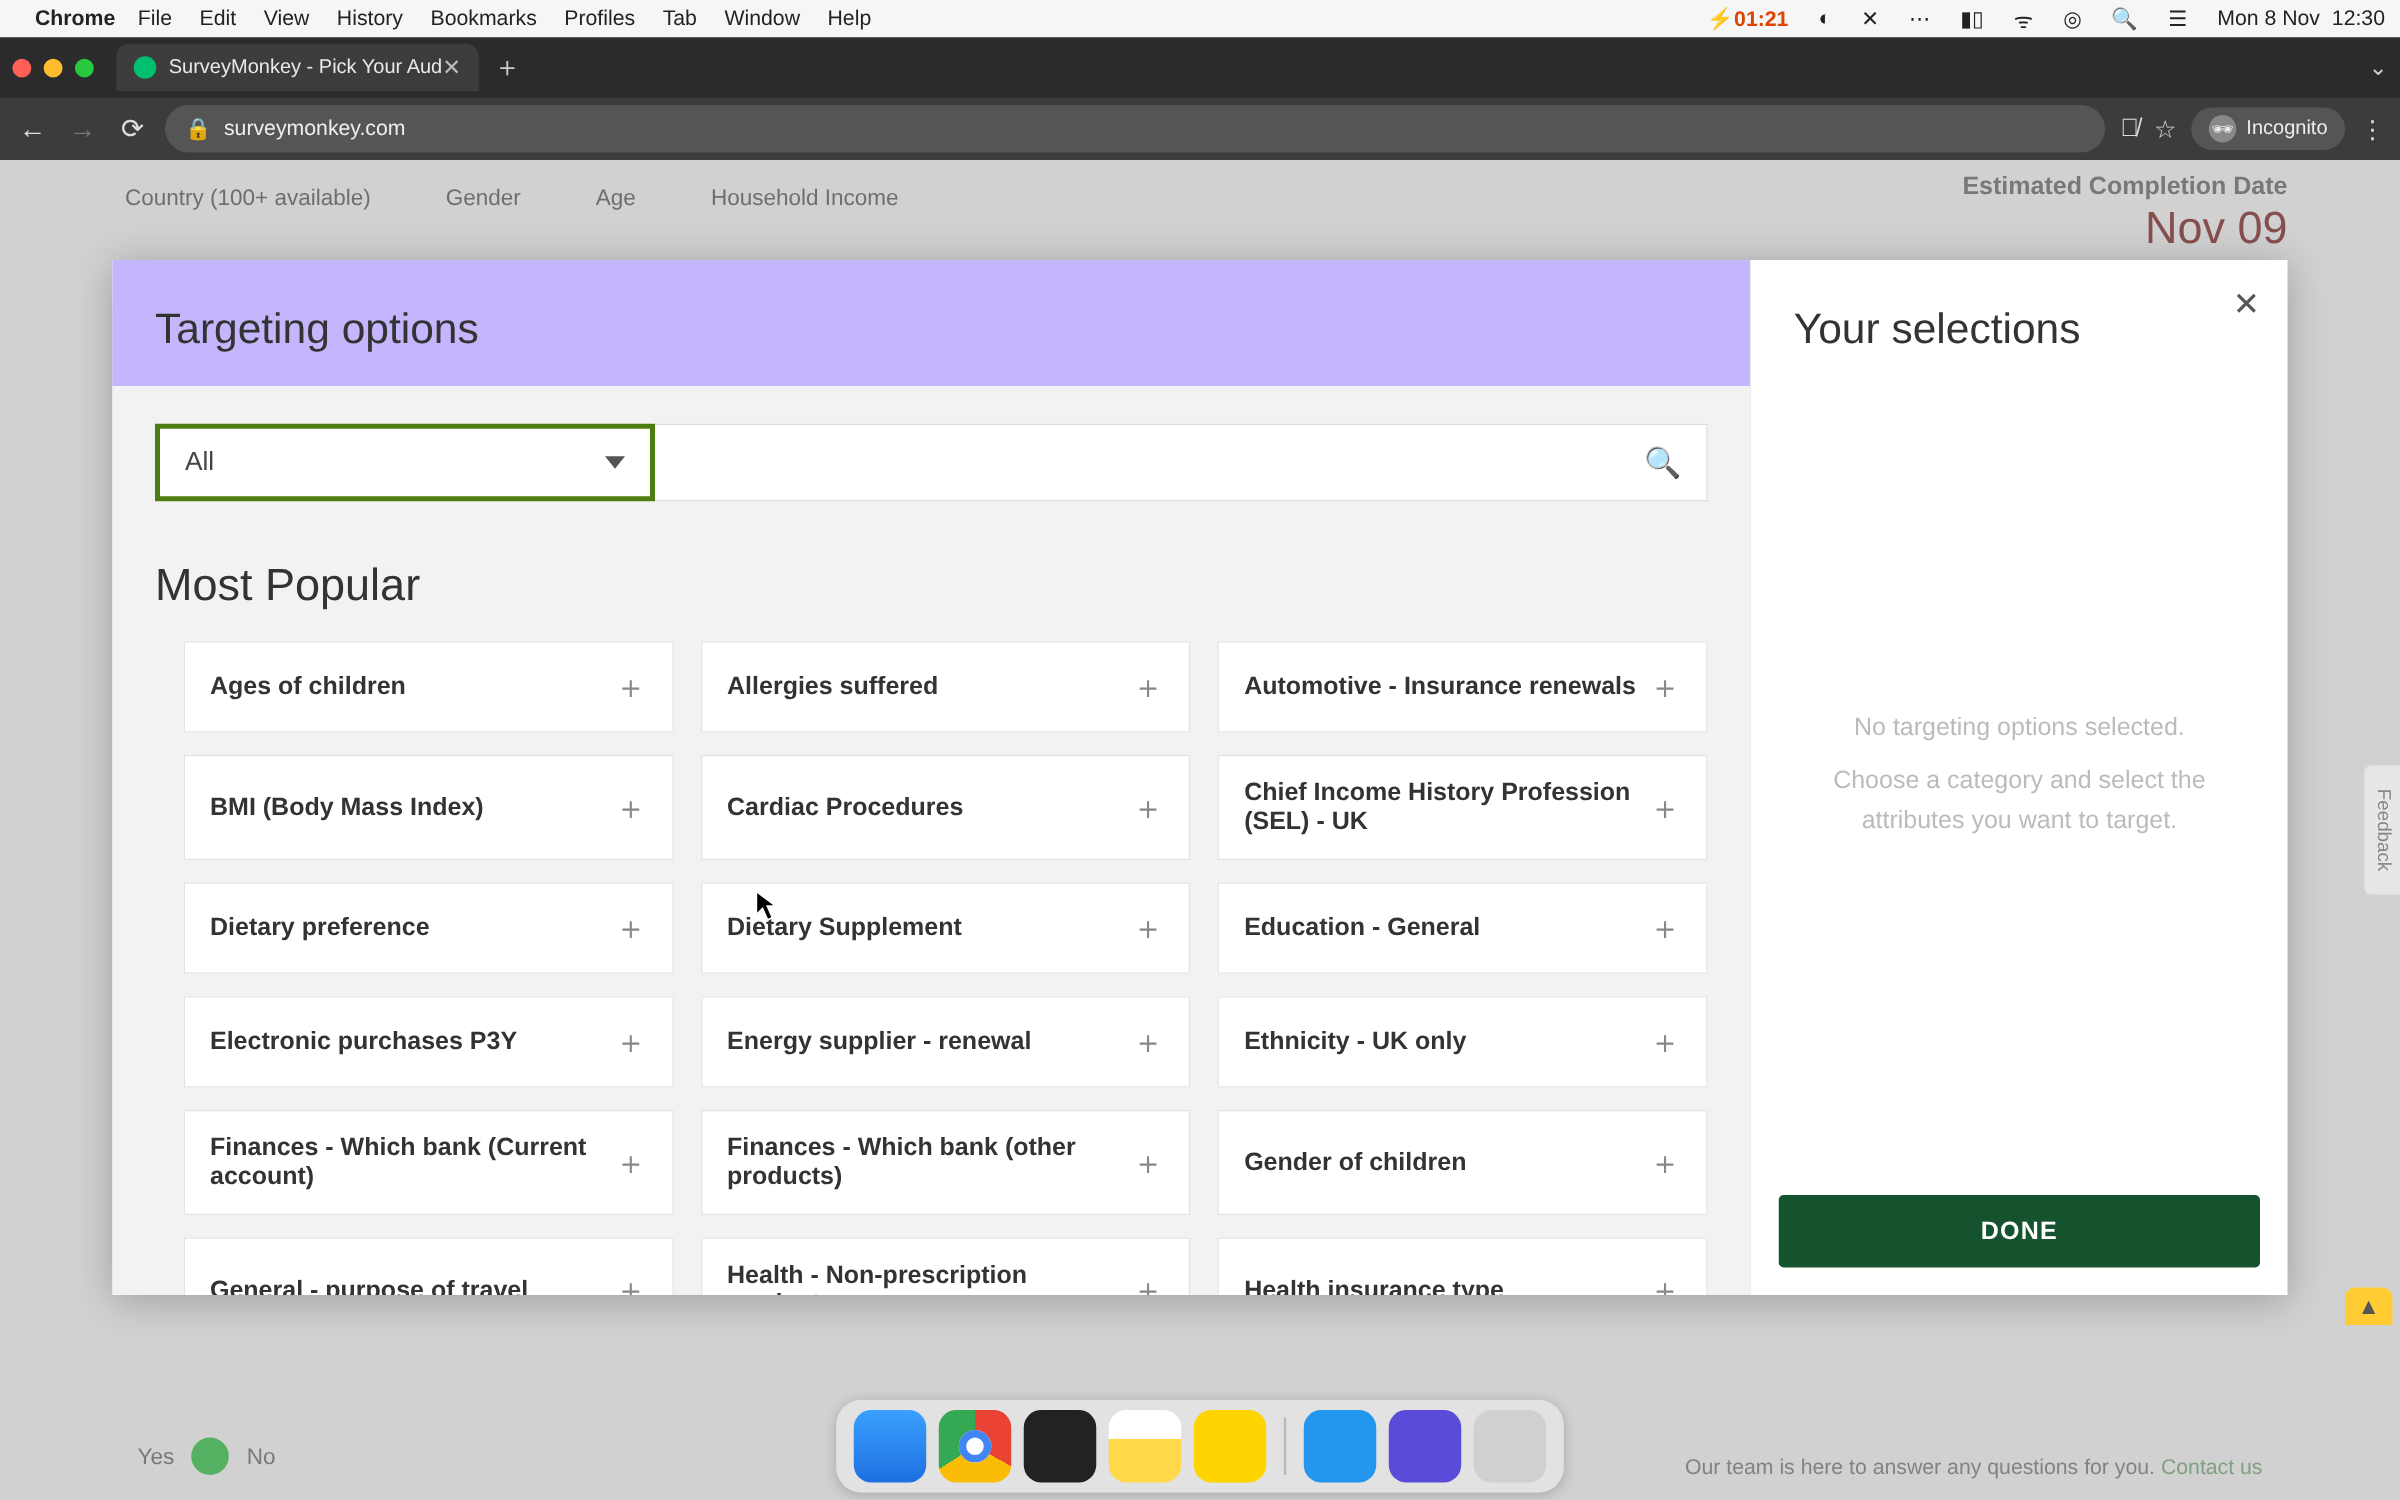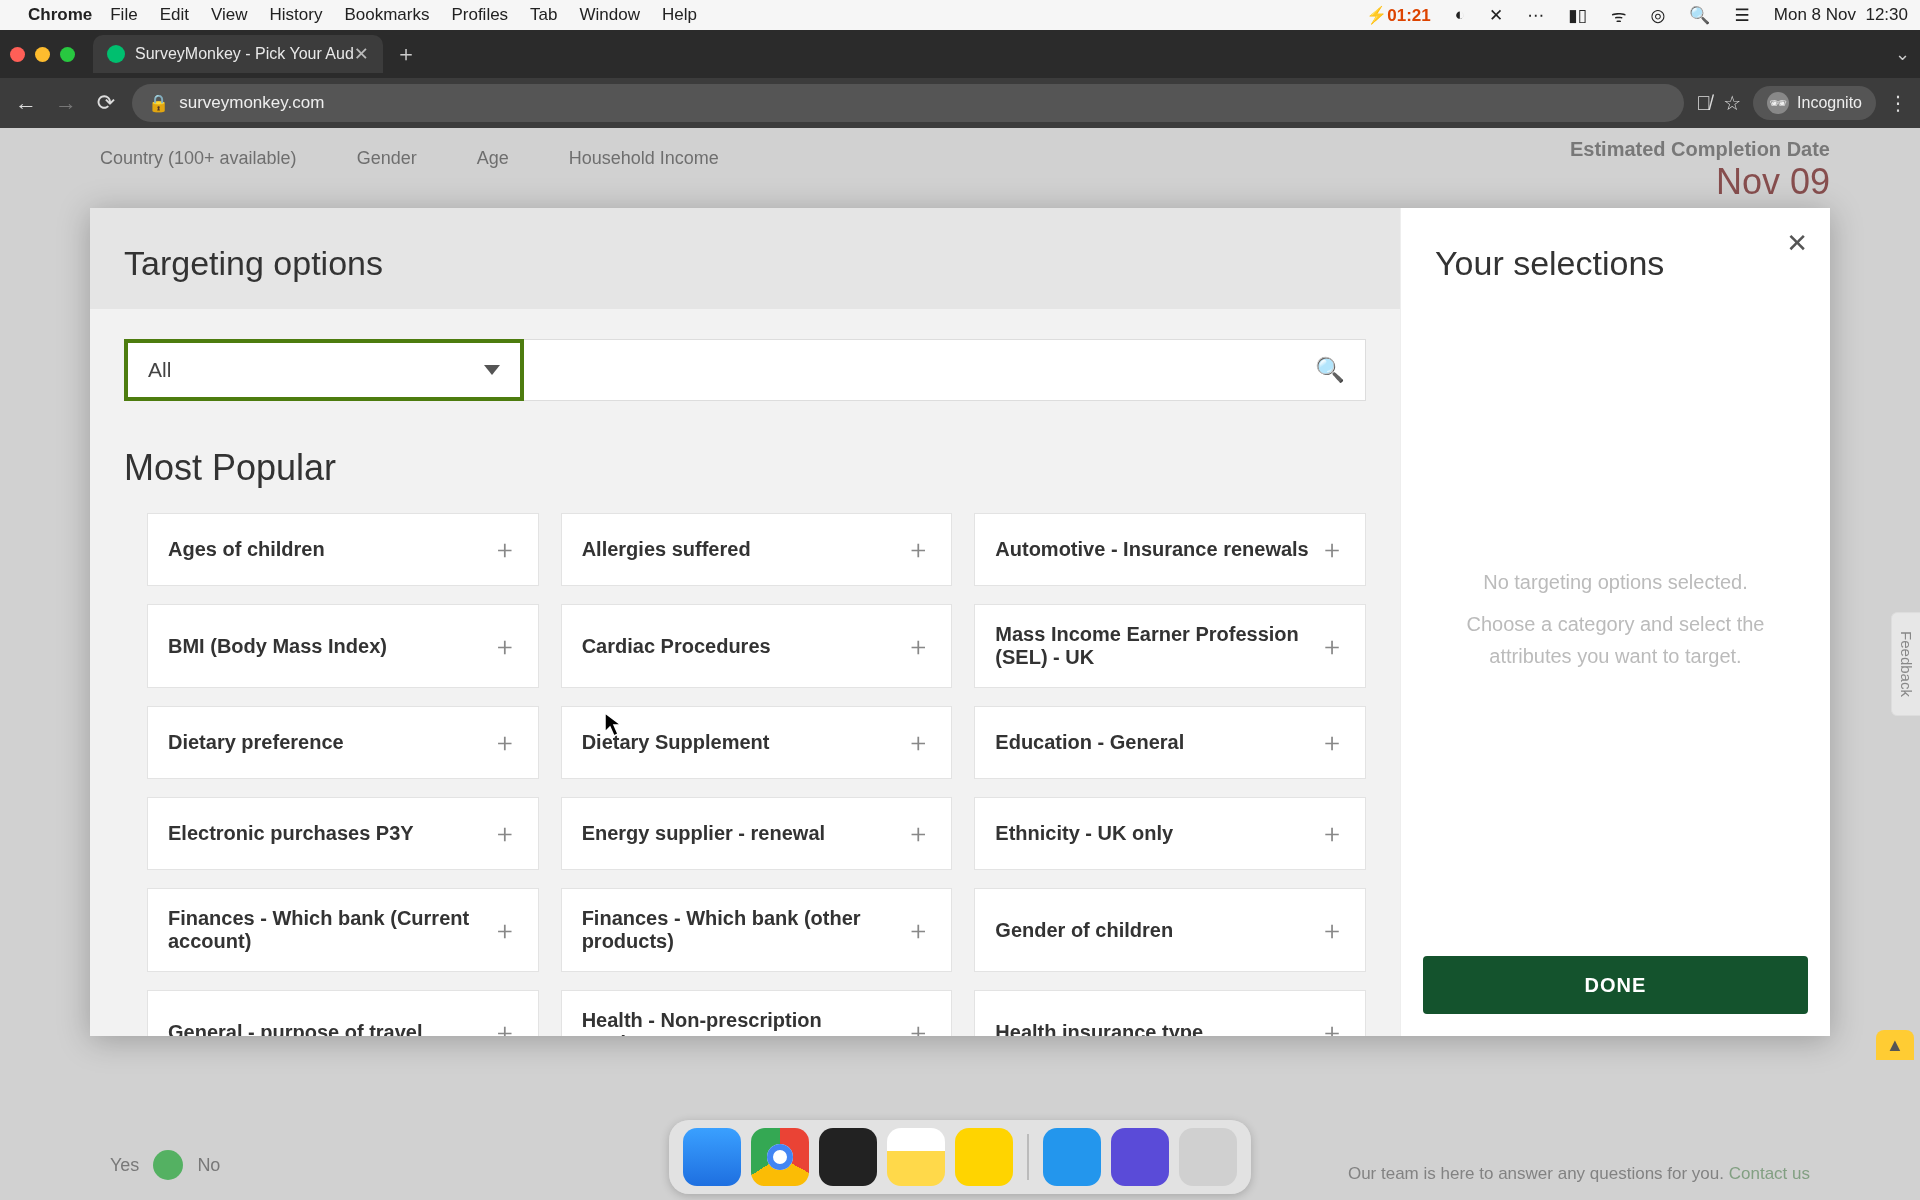--- a/index.html
+++ b/index.html
@@ -48,21 +48,21 @@
   .bg-bottom { position:absolute; bottom:20px; left:110px; display:flex; align-items:center; gap:14px; color:#666; font-size:18px;}
   .toggle-pill { width:30px; height:30px; border-radius:50%; background:#28c840; }
   .bg-bottom-right { position:absolute; bottom:16px; right:110px; color:#777; font-size:17px;}
   .bg-bottom-right .cu{ color:#7a7; }
 
   .dim-mask { position:absolute; inset:0; background:rgba(0,0,0,0.18); }
 
   
   .modal { position:absolute; top:80px; left:90px; right:90px; height:828px; background:#fff; display:flex; box-shadow:0 4px 30px rgba(0,0,0,0.25); }
   .modal-left { flex:1; display:flex; flex-direction:column; min-width:0; }
-  .modal-left-header { padding:36px 34px 26px; font-size:34px; color:#333; font-weight:300; background:#e5e5e5; }
+  .modal-left-header { padding:36px 34px 26px; font-size:34px; color:#333; font-weight:300; background:#c4b5fd; }
   .modal-left-body { background:#f2f2f2; flex:1; padding:30px 34px; overflow:hidden; }
   .search-row { display:flex; gap:0; margin-bottom:46px; }
   .category-select { width:400px; height:62px; background:#fff; border:4px solid #4d7c0f; display:flex; align-items:center; justify-content:space-between; padding:0 20px; font-size:21px; color:#444; }
   .caret-down { border-left:8px solid transparent; border-right:8px solid transparent; border-top:10px solid #555; }
   .search-input { flex:1; height:62px; background:#fff; border:1px solid #ddd; border-left:none; display:flex; align-items:center; padding:0 20px; }
   .search-input input { flex:1; border:none; outline:none; font-size:20px; background:transparent; }
   .search-input .mag { font-size:24px; color:#666; }
 
   .section-title { font-size:36px; color:#333; font-weight:300; margin-bottom:24px; }
 
@@ -220,21 +220,21 @@
               </div>
               <div class="option-card">
                 <span>BMI (Body Mass Index)</span>
                 <span class="plus">＋</span>
               </div>
               <div class="option-card">
                 <span>Cardiac Procedures</span>
                 <span class="plus">＋</span>
               </div>
               <div class="option-card">
-                <span>Mass Income Earner Profession (SEL) - UK</span>
+                <span>Chief Income History Profession (SEL) - UK</span>
                 <span class="plus">＋</span>
               </div>
               <div class="option-card">
                 <span>Dietary preference</span>
                 <span class="plus">＋</span>
               </div>
               <div class="option-card">
                 <span>Dietary Supplement</span>
                 <span class="plus">＋</span>
               </div>

